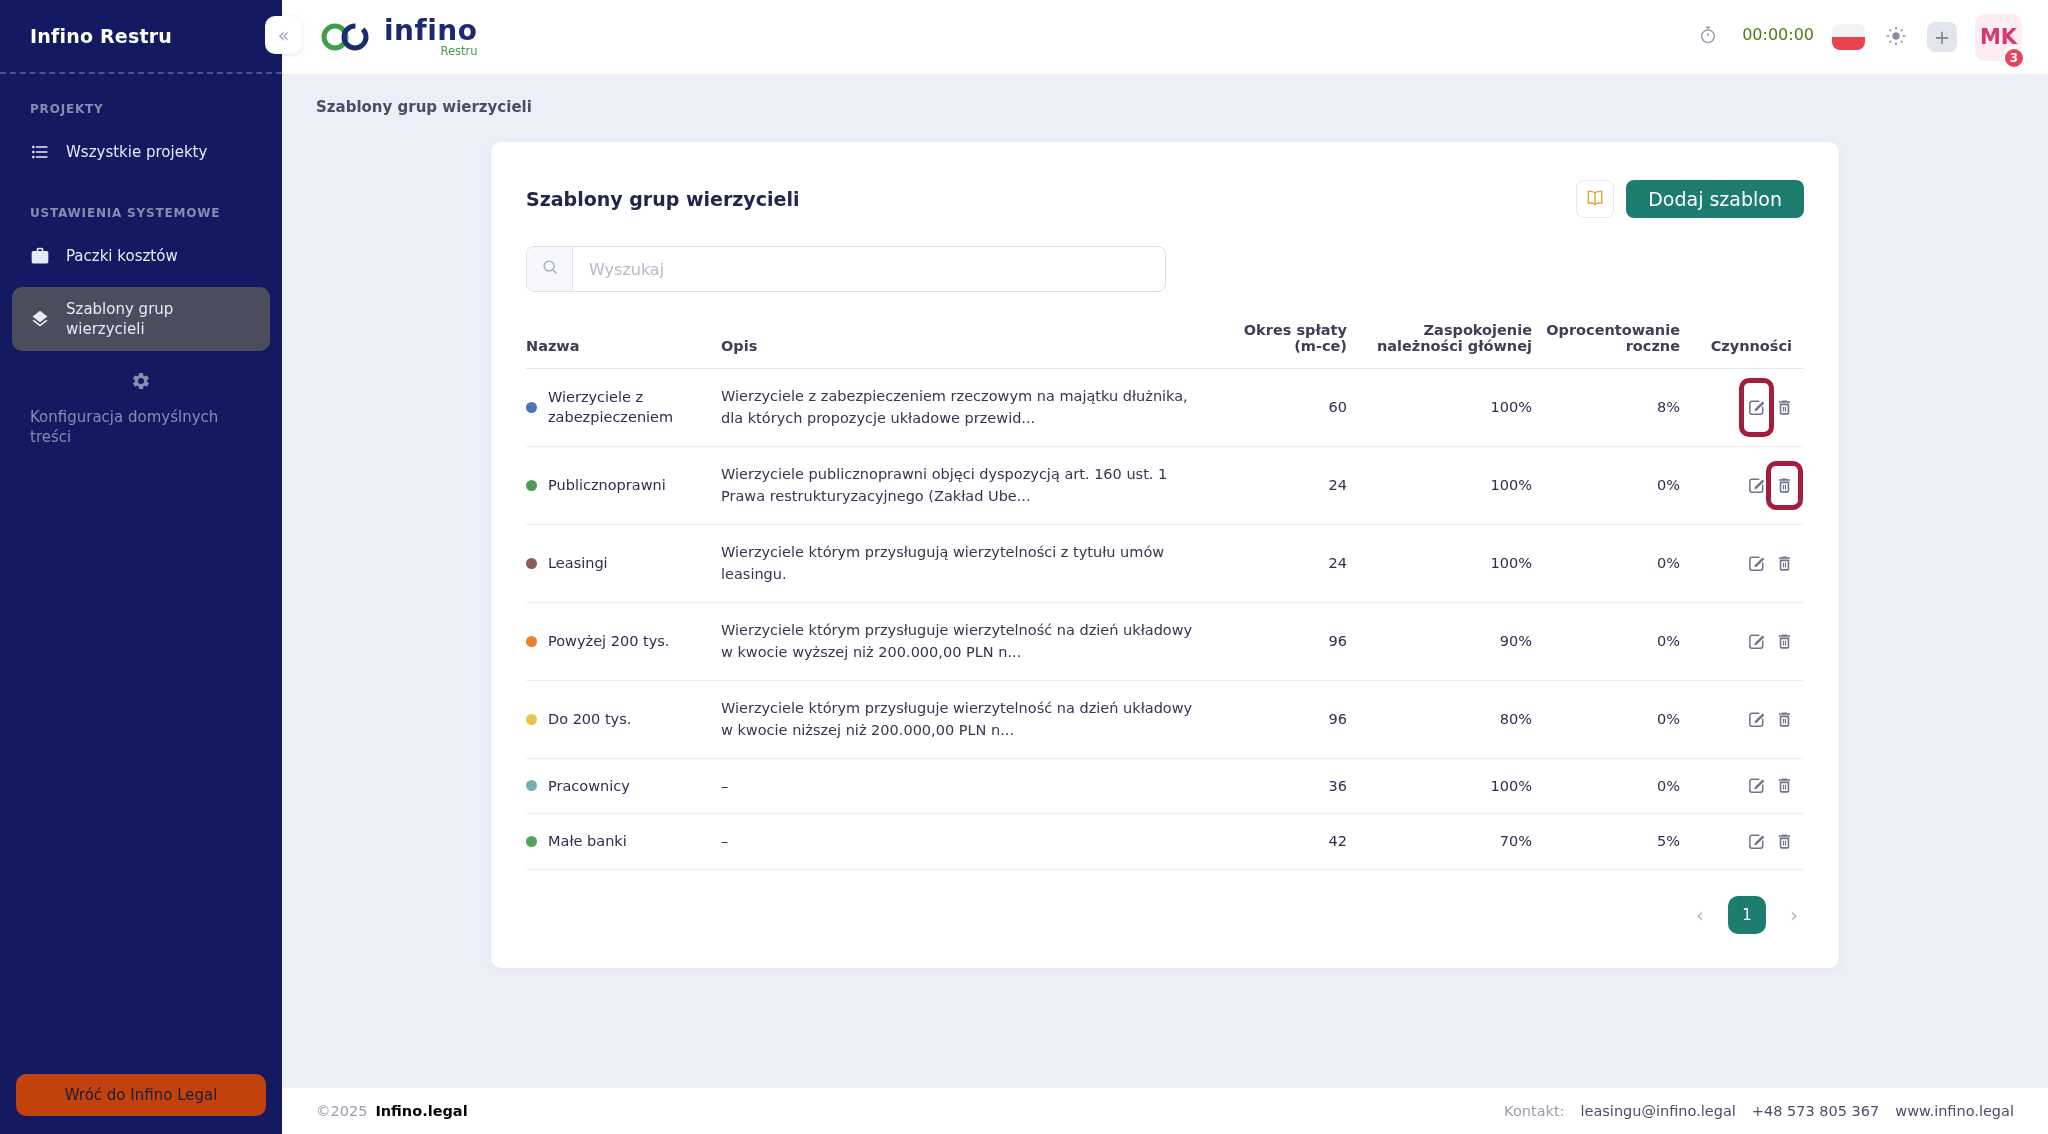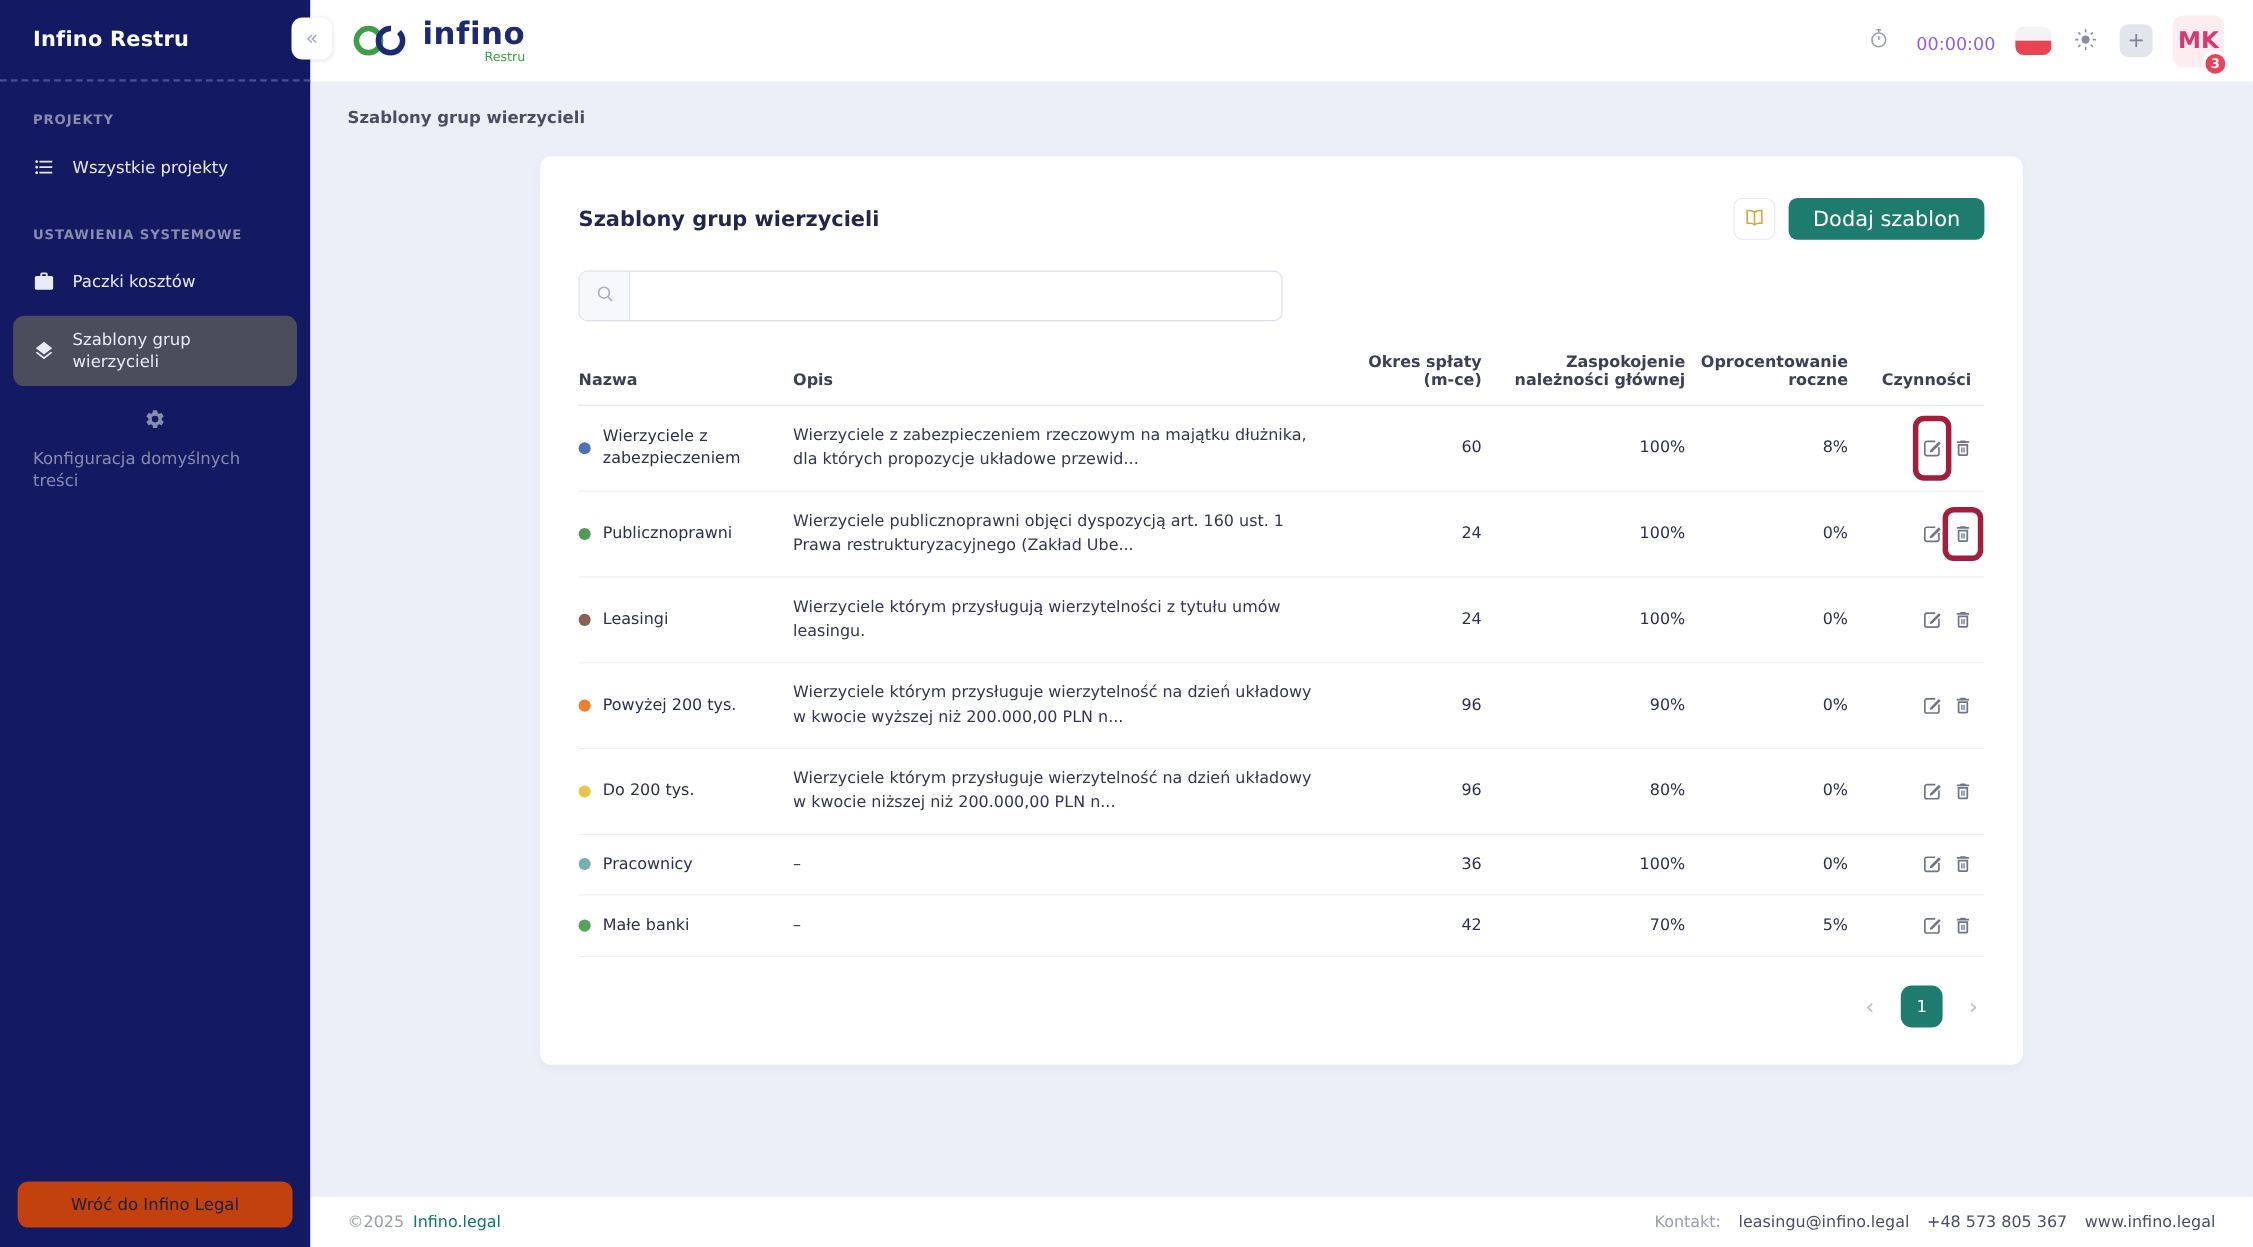--- a/index.html
+++ b/index.html
@@ -53,21 +53,21 @@
     height:74px; background:#fff; display:flex; align-items:center;
     justify-content:space-between; padding:0 26px 0 34px; flex-shrink:0;
   }
   .brand { display:flex; align-items:center; gap:10px; }
   .brand-mark svg { display:block; }
   .brand-text { line-height:1; }
   .brand-name { font-size:28px; font-weight:600; color:#1c2a72; letter-spacing:.5px; }
   .brand-sub { font-size:11.5px; font-weight:400; color:#3f9f49; text-align:right; margin-top:1px; }
 
   .topbar-right { display:flex; align-items:center; gap:18px; }
-  .timer { display:flex; align-items:flex-end; gap:24px; font-size:16px; color:#8b5cf6; }
+  .timer { display:flex; align-items:flex-start; gap:24px; font-size:16px; color:#4d7c0f; }
   .timer-icon { color:#9ca0b2; }
   .flag { width:33px; height:26px; border-radius:8px; overflow:hidden; cursor:pointer;
           box-shadow:inset 0 0 0 1px rgba(0,0,0,.04); }
   .flag .top { height:50%; background:#f3f3f5; }
   .flag .bottom { height:50%; background:#ea4352; }
   .theme-btn { background:none; border:none; color:#8a8ea0; cursor:pointer; padding:2px; }
   .plus-btn {
     width:30px; height:30px; border:none; border-radius:8px; background:#e3e5ec;
     color:#7d8196; font-size:19px; display:flex; align-items:center; justify-content:center;
     cursor:pointer; font-family:inherit;
@@ -157,21 +157,21 @@
     font-family:inherit;
   }
 
   
   .footer {
     height:46px; background:#fff; flex-shrink:0; display:flex; align-items:center;
     justify-content:space-between; padding:0 34px; font-size:14.5px;
   }
   .footer-left { display:flex; gap:8px; align-items:center; }
   .copyright { color:#9a9dae; }
-  .footer-brand { color:#0f766e; font-weight:400; }
+  .footer-brand { color:#000000; font-weight:700; }
   .footer-right { display:flex; gap:16px; align-items:center; }
   .contact-label { color:#9a9dae; }
   .footer-link { color:#4a4e66; text-decoration:none; cursor:pointer; }
 </style>
 </head>
 <body>
 
 <div class="app">
 
   <aside class="sidebar">
@@ -300,20 +300,21 @@
 
         <div class="search">
           <div class="search-seg">
             <span>
               <svg width="18" height="18" viewBox="0 0 20 20" fill="none" stroke="#a9adbe" stroke-width="1.6">
                 <circle cx="9" cy="9" r="5.5"></circle>
                   <path d="M13.2 13.2l4 4"></path>
               </svg>
             </span>
           </div>
+          <input type="text" placeholder="Wyszukaj" style="">
         </div>
 
         <div class="tgrid thead">
           <div>Nazwa</div>
           <div>Opis</div>
           <div class="th-right">Okres spłaty (m-ce)</div>
           <div class="th-right">Zaspokojenie należności głównej</div>
           <div class="th-right">Oprocentowanie roczne</div>
           <div class="th-right">Czynności</div>
         </div>

